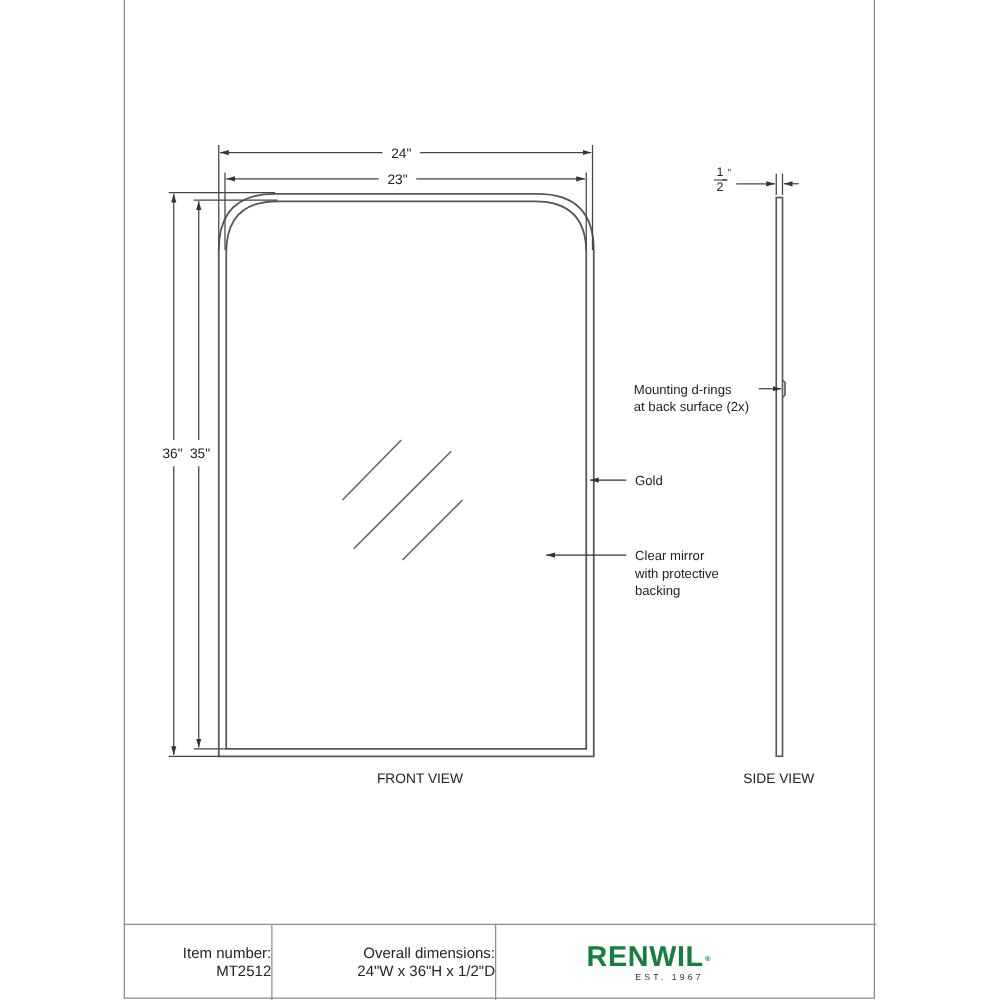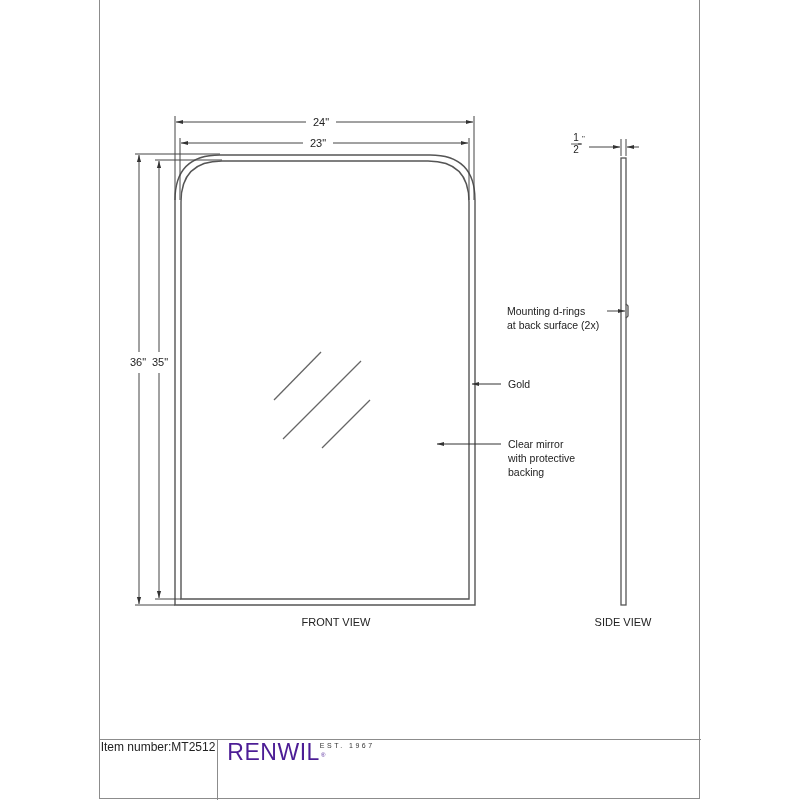--- a/index.html
+++ b/index.html
@@ -1,27 +1,27 @@
 <!DOCTYPE html>
 <html><head>
   <meta charset="utf-8">
   <style>
     html, body { margin: 0; padding: 0; background: #ffffff; }
     body { width: 800px; height: 800px; position: relative; overflow: hidden; font-family: "Liberation Sans", sans-serif; color: #1a1a1a; }
     .page { position: absolute; left: 99px; top: 0; width: 601px; height: 799px; border-left: 1.5px solid #8c8c8c; border-right: 1.5px solid #8c8c8c; border-bottom: 1.5px solid #8c8c8c; box-sizing: border-box; }
     svg.drawing { position: absolute; left: 0; top: 0; width: 800px; height: 800px; }
     svg text { font-family: "Liberation Sans", sans-serif; fill: #222; }
     .footer { position: absolute; left: 99px; top: 739px; width: 602px; height: 61px; border-top: 1.5px solid #8c8c8c; display: flex; box-sizing: border-box; }
-    .cell { display: flex; flex-direction: row; align-items: flex-start; justify-content: center; font-size: 12px; line-height: 15px; color: #222; border-right: 1.5px solid #8c8c8c; box-sizing: border-box; text-align: center; }
+    .cell { display: flex; flex-direction: column; align-items: flex-end; justify-content: center; font-size: 12px; line-height: 15px; color: #222; border-right: 1.5px solid #8c8c8c; box-sizing: border-box; text-align: center; }
     .cell:last-child { border-right: none; }
     .c1 { width: 119px; }
     .c2 { width: 138px; }
     .c3 { width: 179px; }
     .c4 { width: 166px; }
-    .brand { font-family: "Liberation Sans", sans-serif; font-weight: 400; font-size: 23px; letter-spacing: 0.5px; color: #4c1d95; line-height: 24px; position: relative; }
+    .brand { font-family: "Liberation Sans", sans-serif; font-weight: 700; font-size: 23px; letter-spacing: 0.5px; color: #15803d; line-height: 24px; position: relative; }
     .brand sup { font-size: 6px; position: absolute; top: 3px; right: -6px; }
     .est { font-size: 7px; letter-spacing: 2.5px; color: #333; line-height: 10px; margin-top: 1px; }
   </style>
 </head>
 <body>
 
 <div class="page"></div>
 
 <svg class="drawing" viewBox="0 0 800 800">
   <defs>
@@ -104,17 +104,21 @@
   <text x="507" y="329" font-size="10.5">at back surface (2x)</text>
 
   <text x="623" y="626" font-size="11" text-anchor="middle">SIDE VIEW</text>
 </svg>
 
 <div class="footer">
   <div class="cell c1">
     <span>Item number:</span>
     <span>MT2512</span>
   </div>
+  <div class="cell c3">
+    <span>Overall dimensions:</span>
+    <span>24"W x 36"H x 1/2"D</span>
+  </div>
   <div class="cell c4">
     <div class="brand"><span>RENWIL</span><sup>®</sup></div>
     <div class="est">EST. 1967</div>
   </div>
 </div>
 
 </body></html>

